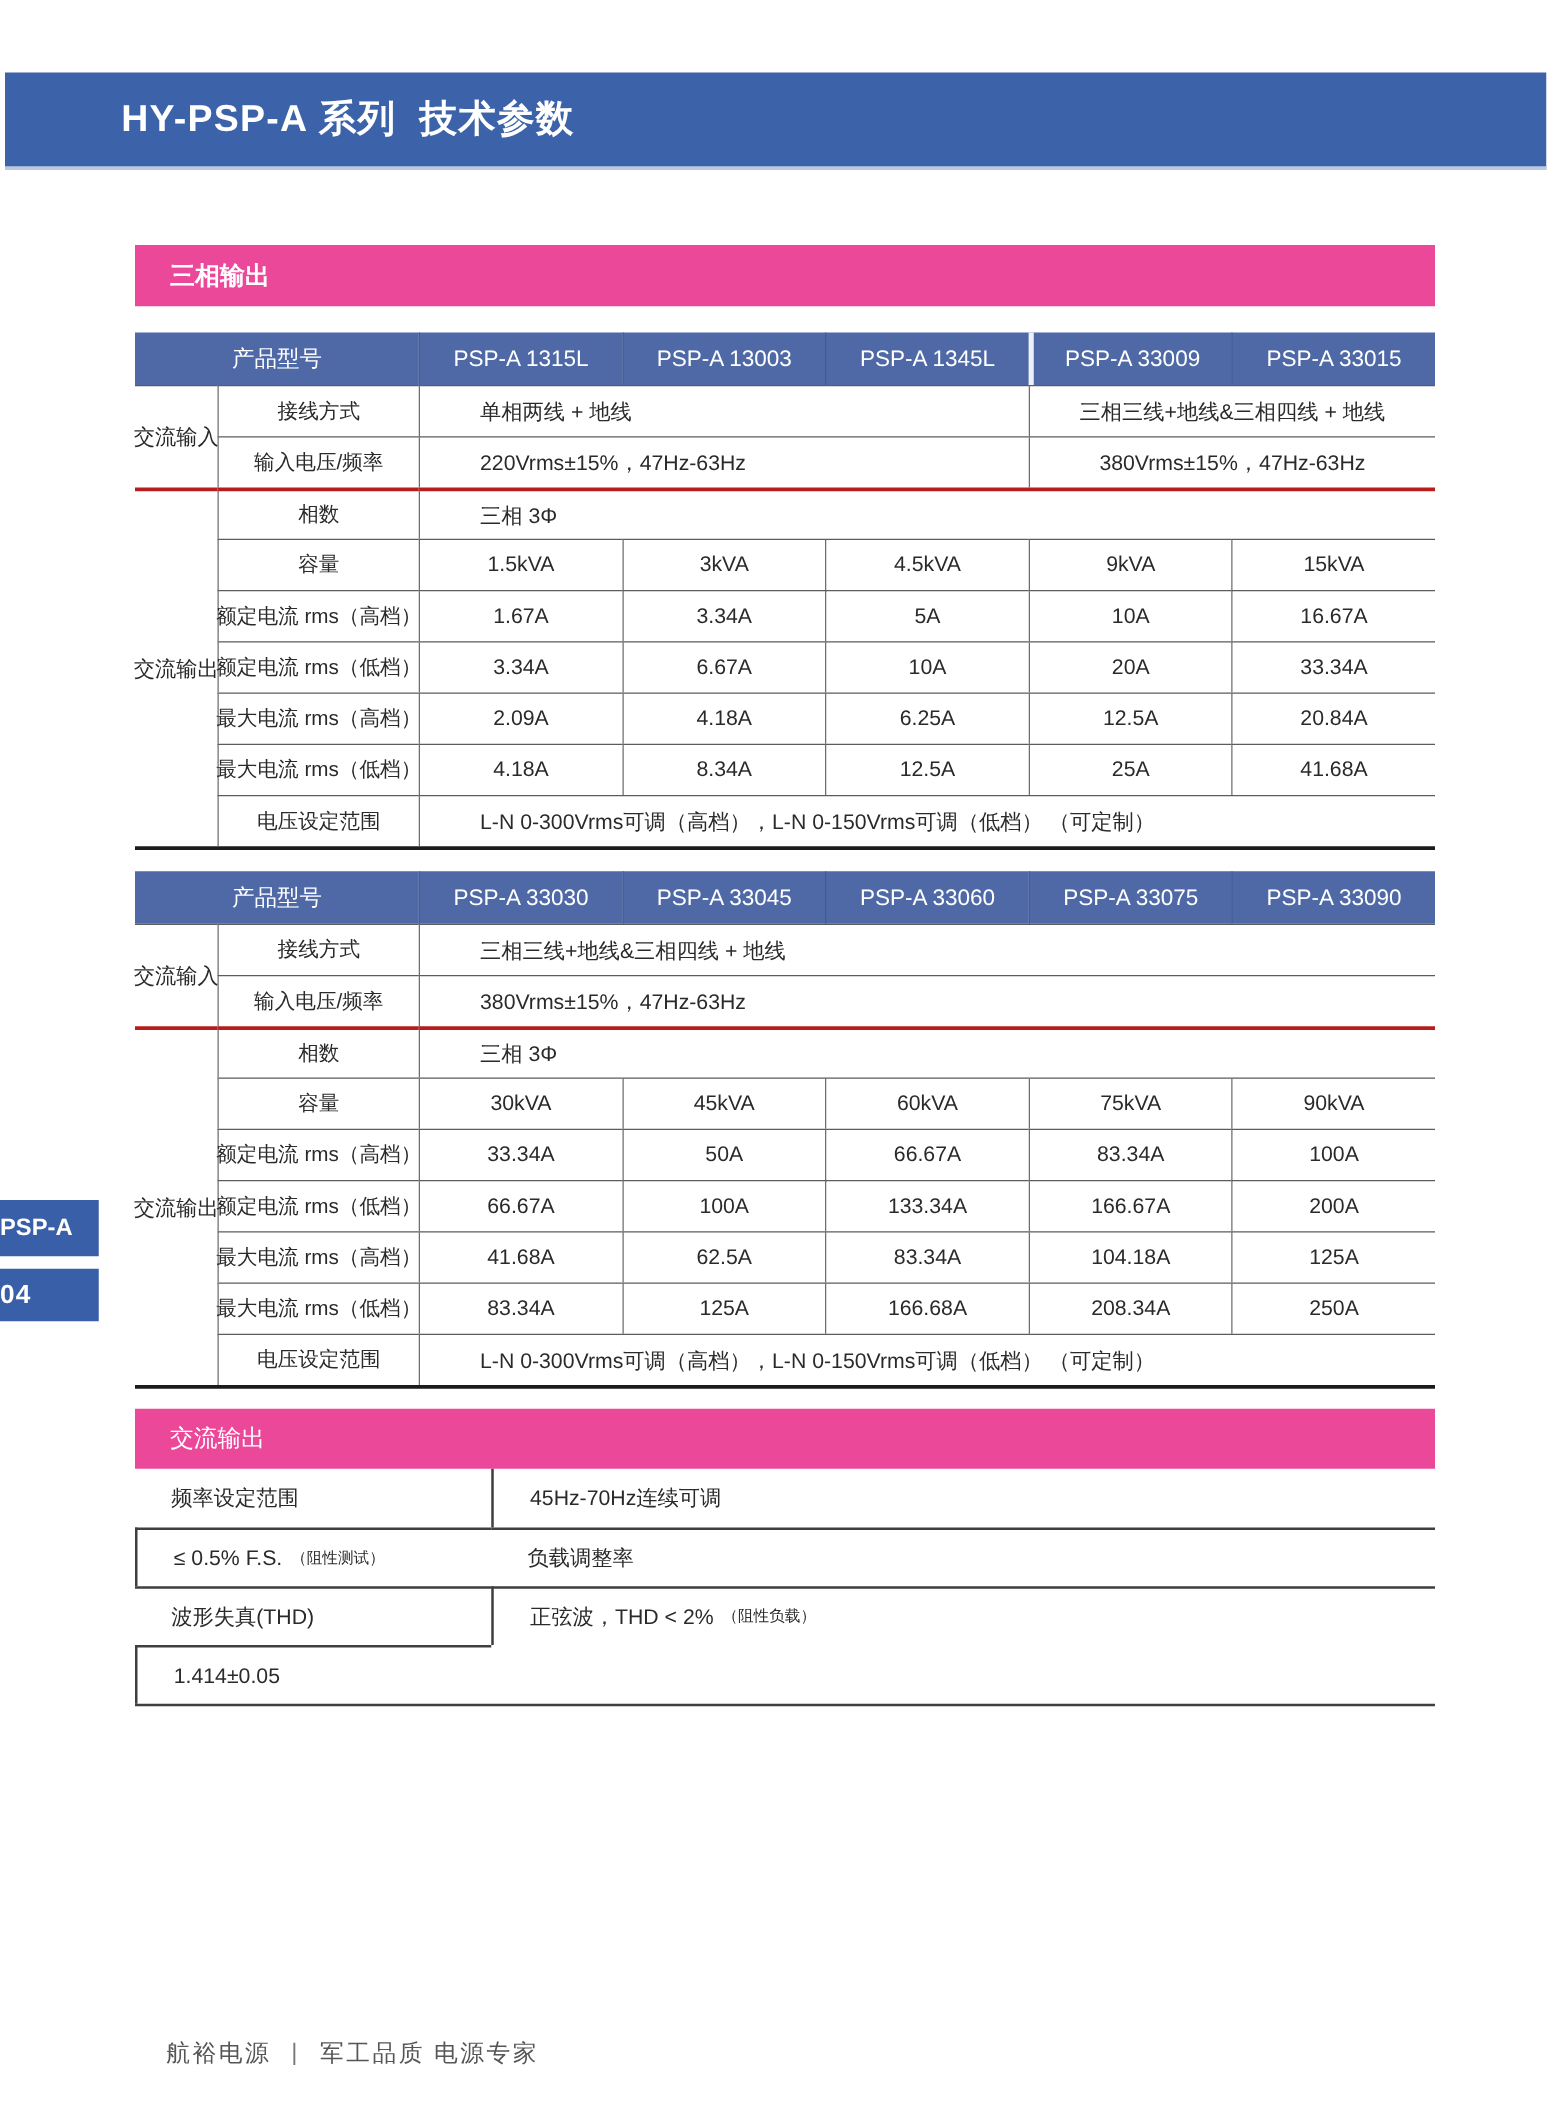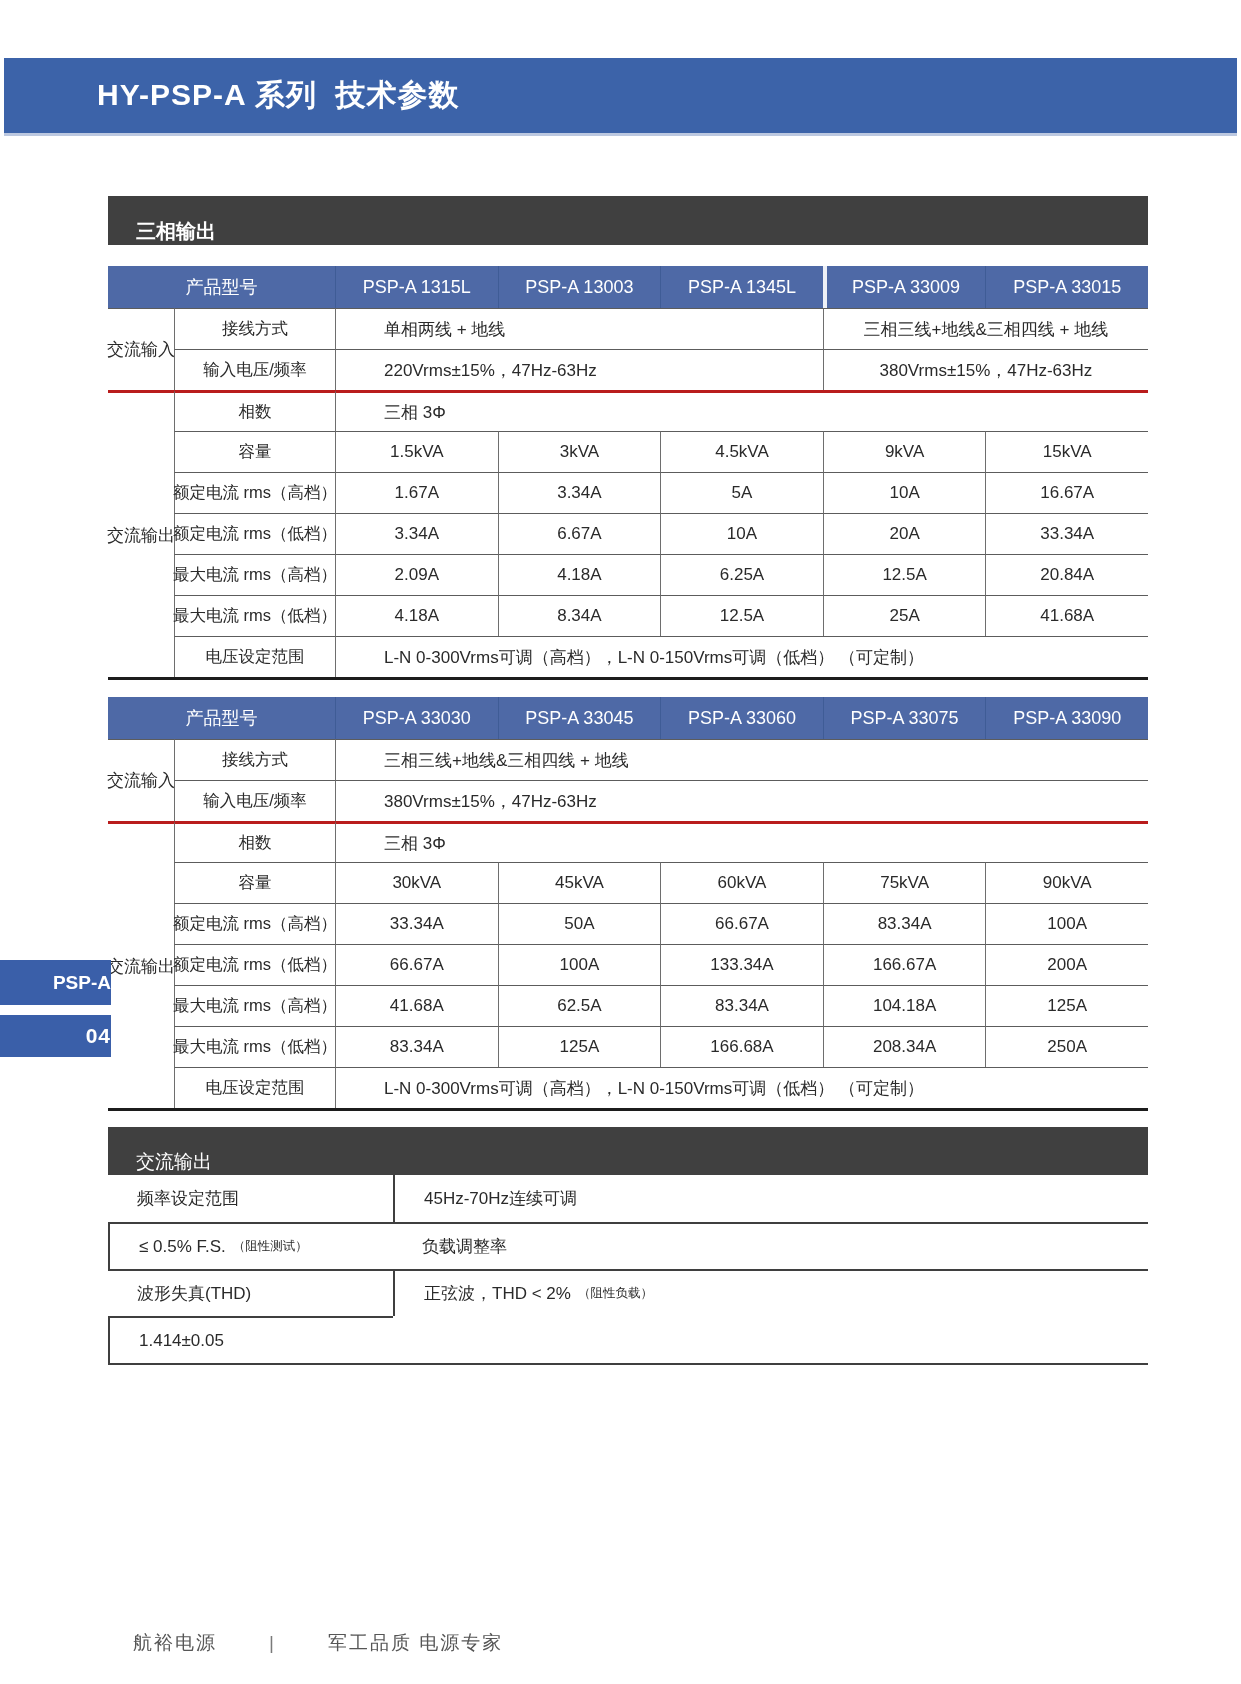--- a/index.html
+++ b/index.html
@@ -12,22 +12,22 @@
     position:absolute; top:58px; left:4px; right:4px; height:75px;
     background:#3c63a9; border-bottom:3px solid #bcc8e0;
     display:flex; align-items:center;
   }
   .title-bar h1 {
     margin:0; padding-left:93px; font-size:30px; font-weight:bold; color:#ffffff;
     white-space:pre; letter-spacing:1px;
   }
   
   .section-bar {
-    position:absolute; left:108px; width:1040px; background:#404040;
-    display:flex; align-items:flex-end; color:#ffffff;
+    position:absolute; left:108px; width:1040px; background:#ec4899;
+    display:flex; align-items:center; color:#ffffff;
   }
   .bar-three-phase { top:196px; height:49px; }
   .bar-three-phase span { padding-left:28px; font-size:20px; font-weight:bold; }
   .bar-ac-output { top:1127px; height:48px; }
   .bar-ac-output span { padding-left:28px; font-size:19px; }
   
   .spec-table {
     position:absolute; left:108px; width:1040px;
     display:grid; grid-template-columns:66px 161px repeat(5,1fr);
     grid-template-rows:42px repeat(9,41px);
@@ -58,28 +58,28 @@
     display:grid; grid-template-columns:285px 1fr; grid-auto-rows:47px;
     border-bottom:2px solid #3f3f3f;
   }
   .p-cell { display:flex; align-items:center; padding-left:29px; font-size:17px; white-space:nowrap; }
   .p-cell.bt { border-top:2px solid #3f3f3f; }
   .p-value { border-left:2px solid #3f3f3f; gap:7px; }
   .seg-small { font-size:12.5px; }
   
   .side-tab {
     position:absolute; left:0; width:79px; background:#3a5fa9; color:#ffffff;
-    display:flex; align-items:center; justify-content:flex-end; font-weight:bold;padding-left:32px;
+    display:flex; align-items:center; justify-content:flex-start; font-weight:bold;
   }
   .tab-series { top:960px; height:45px; font-size:19px; }
   .tab-page { top:1015px; height:42px; font-size:21px; letter-spacing:1px; }
   
   .footer {
     position:absolute; left:133px; top:1630px; font-size:19px; color:#565656;
-    letter-spacing:2px; display:flex; align-items:center;gap:36px;
+    letter-spacing:2px; display:flex; align-items:center;
   }
   .footer .divider { margin:0 16px; color:#7a7a7a; }
 </style>
 </head>
 <body>
 
 <div class="page">
 
   <header class="title-bar">
     <h1>HY-PSP-A 系列  技术参数</h1>

